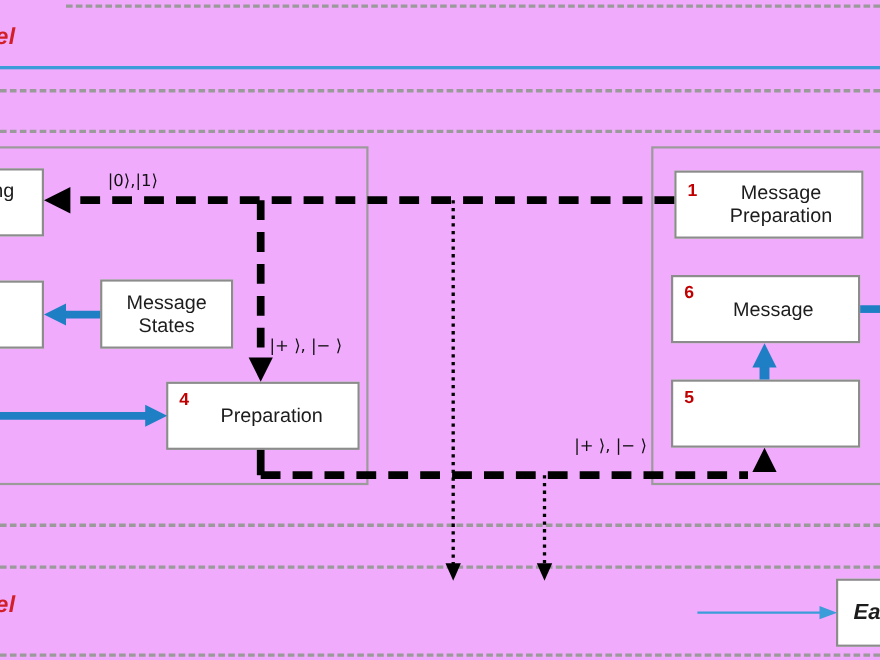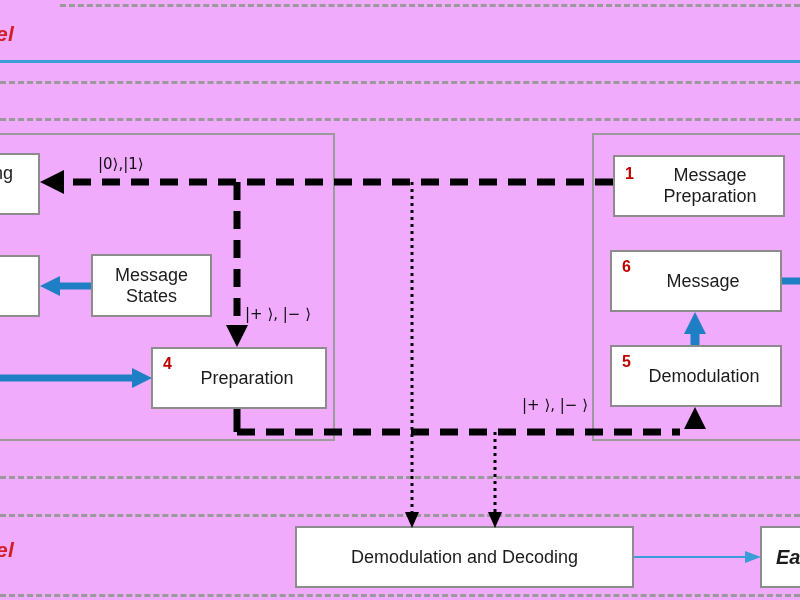--- a/index.html
+++ b/index.html
@@ -148,26 +148,22 @@
     <span style="margin-left:22px;text-align:right;">Preparation</span>
   </div>
 
   <div class="box" style="left:610px; top:250px; width:172px; height:62px;">
     <span class="step-num" style="left:10px; top:7px;">6</span>
     <span style="margin-left:14px;">Message</span>
   </div>
 
   <div class="box" style="left:610px; top:345px; width:172px; height:62px;">
     <span class="step-num" style="left:10px; top:7px;">5</span>
-    <span style="margin-left:16px;">Demodulation</span>
-  </div>
-
-  <div class="box" style="left:295px; top:526px; width:339px; height:62px;">
-    <span>Demodulation and Decoding</span>
-  </div>
+  </div>
+
 
   <div class="box eve" style="left:760px; top:526px; width:96px; height:62px; justify-content:flex-start; padding-left:14px;">
     <span>Ea</span>
   </div>
 
   <div class="ket-label" style="left:98px; top:155px;">|0⟩,|1⟩</div>
 
 
   <div class="ket-label" style="left:245px; top:305px;">|+ ⟩, |− ⟩</div>
 

